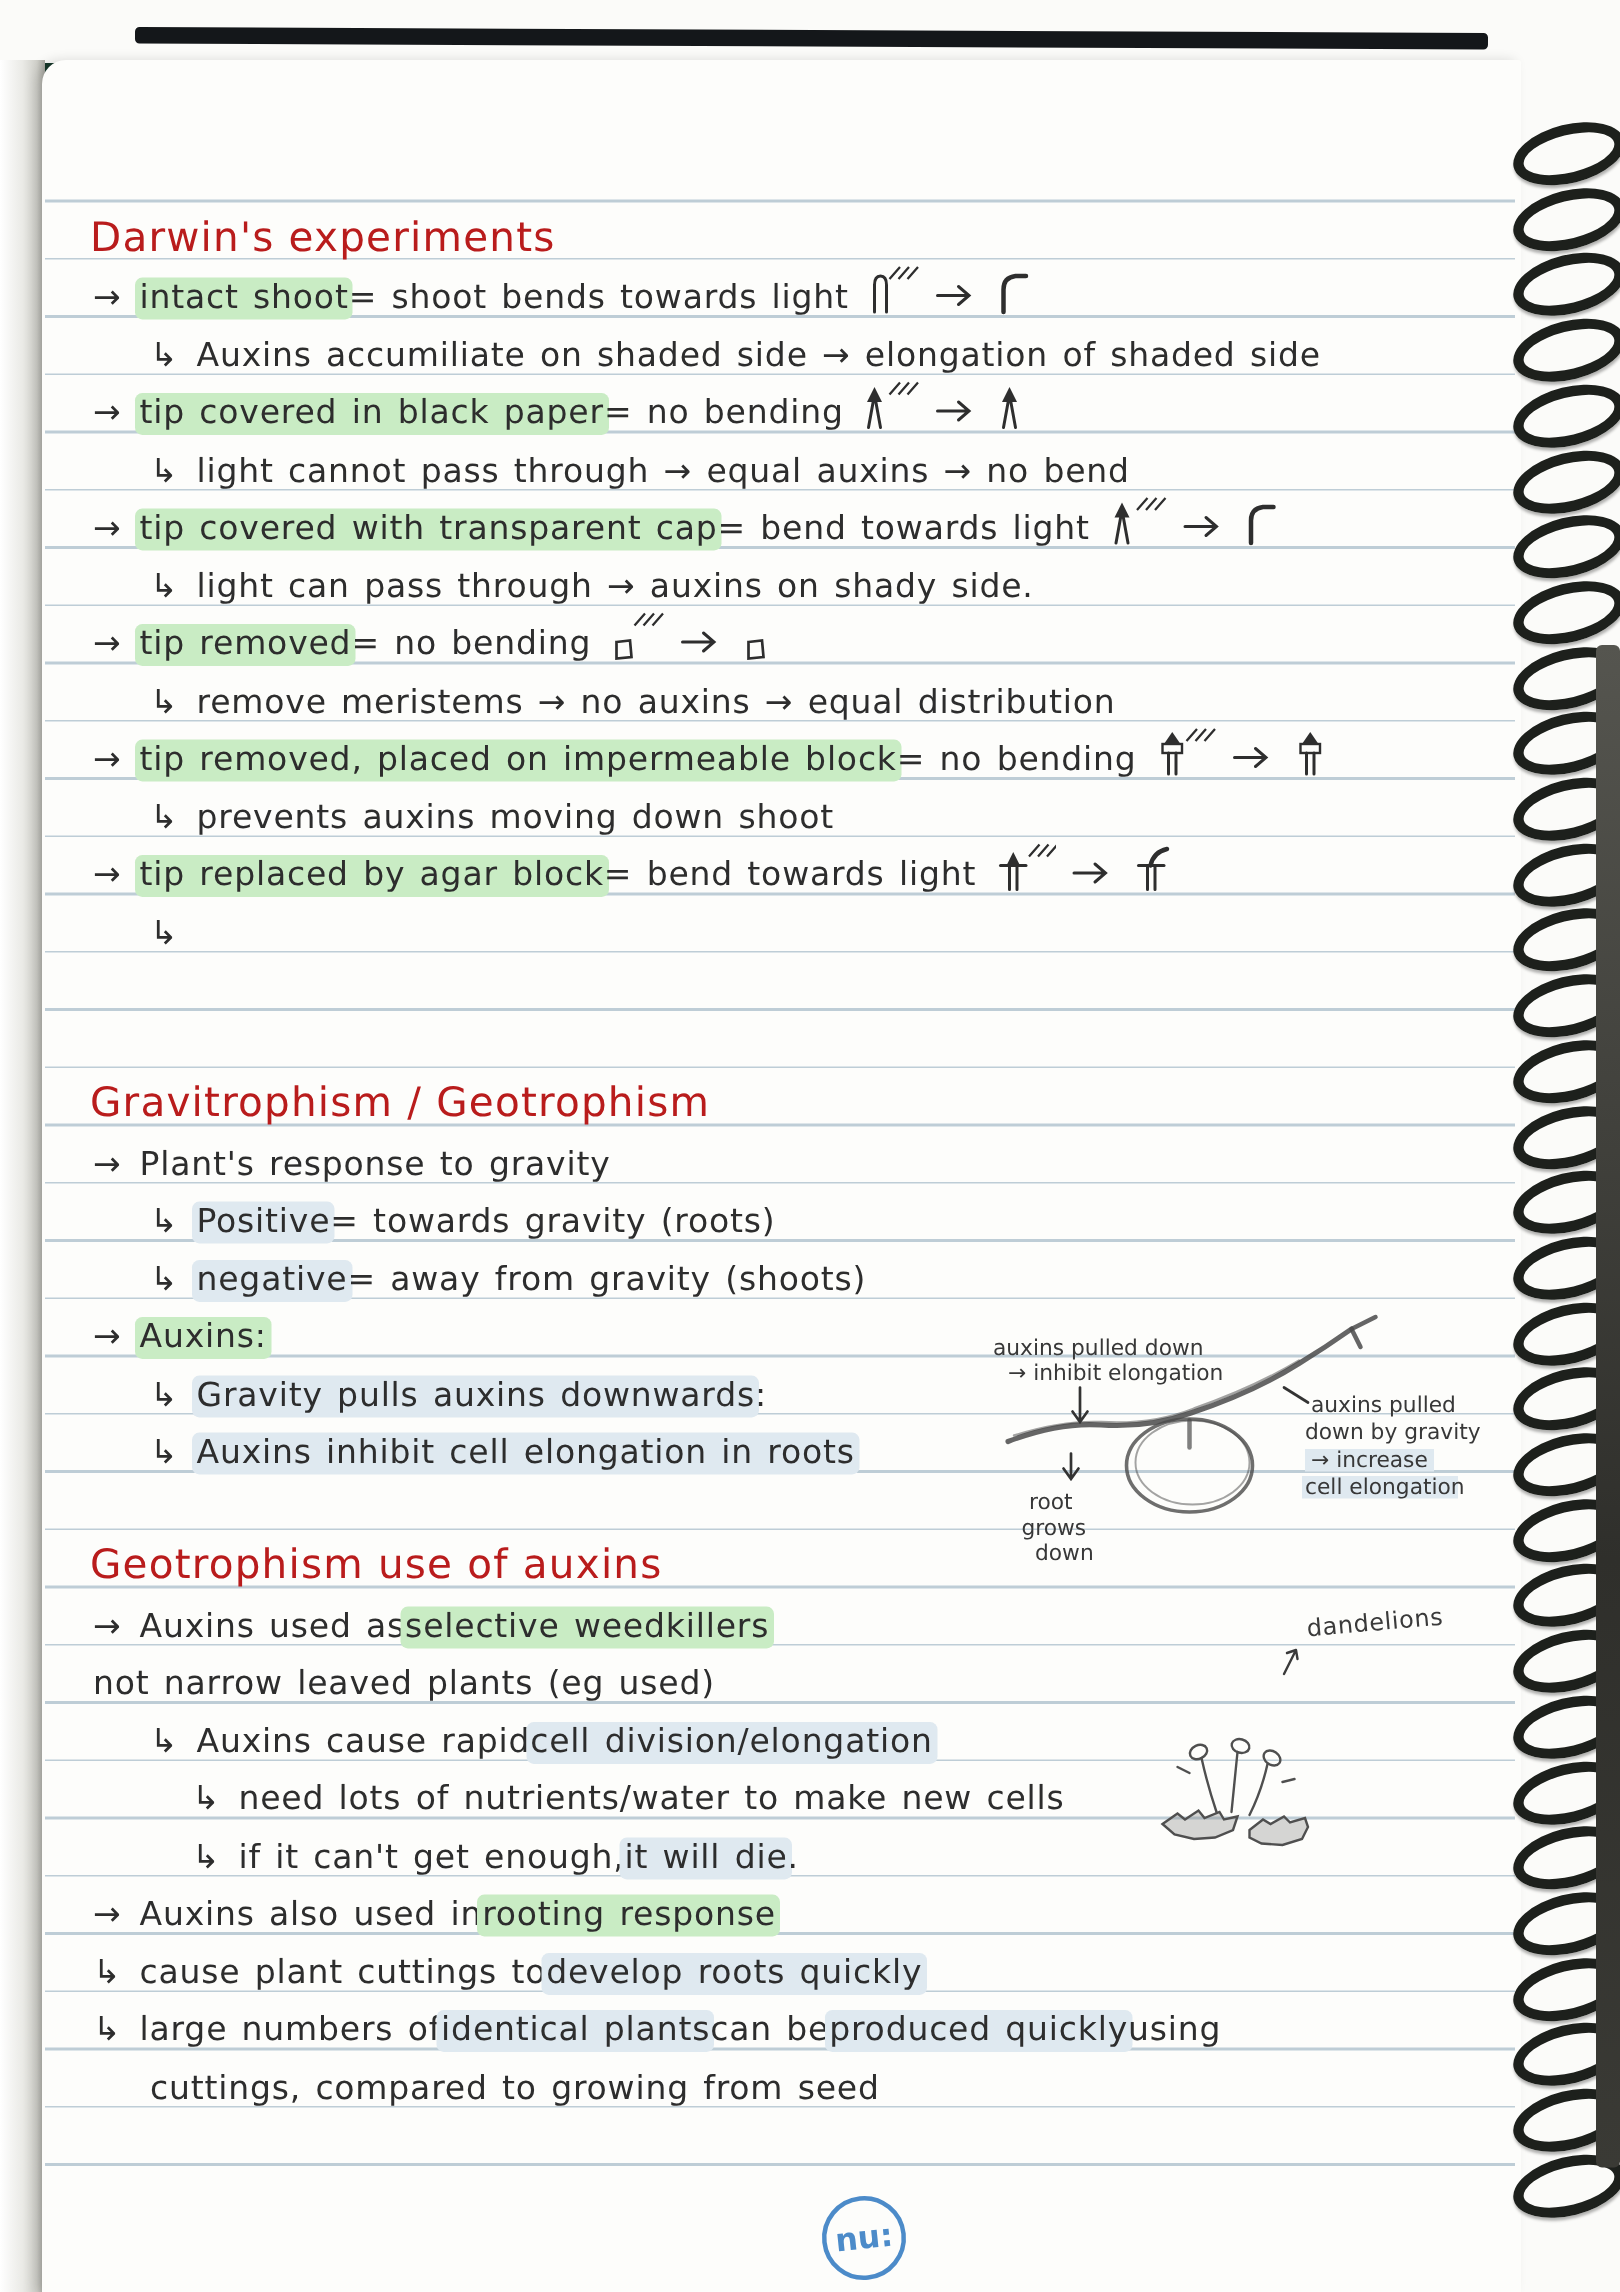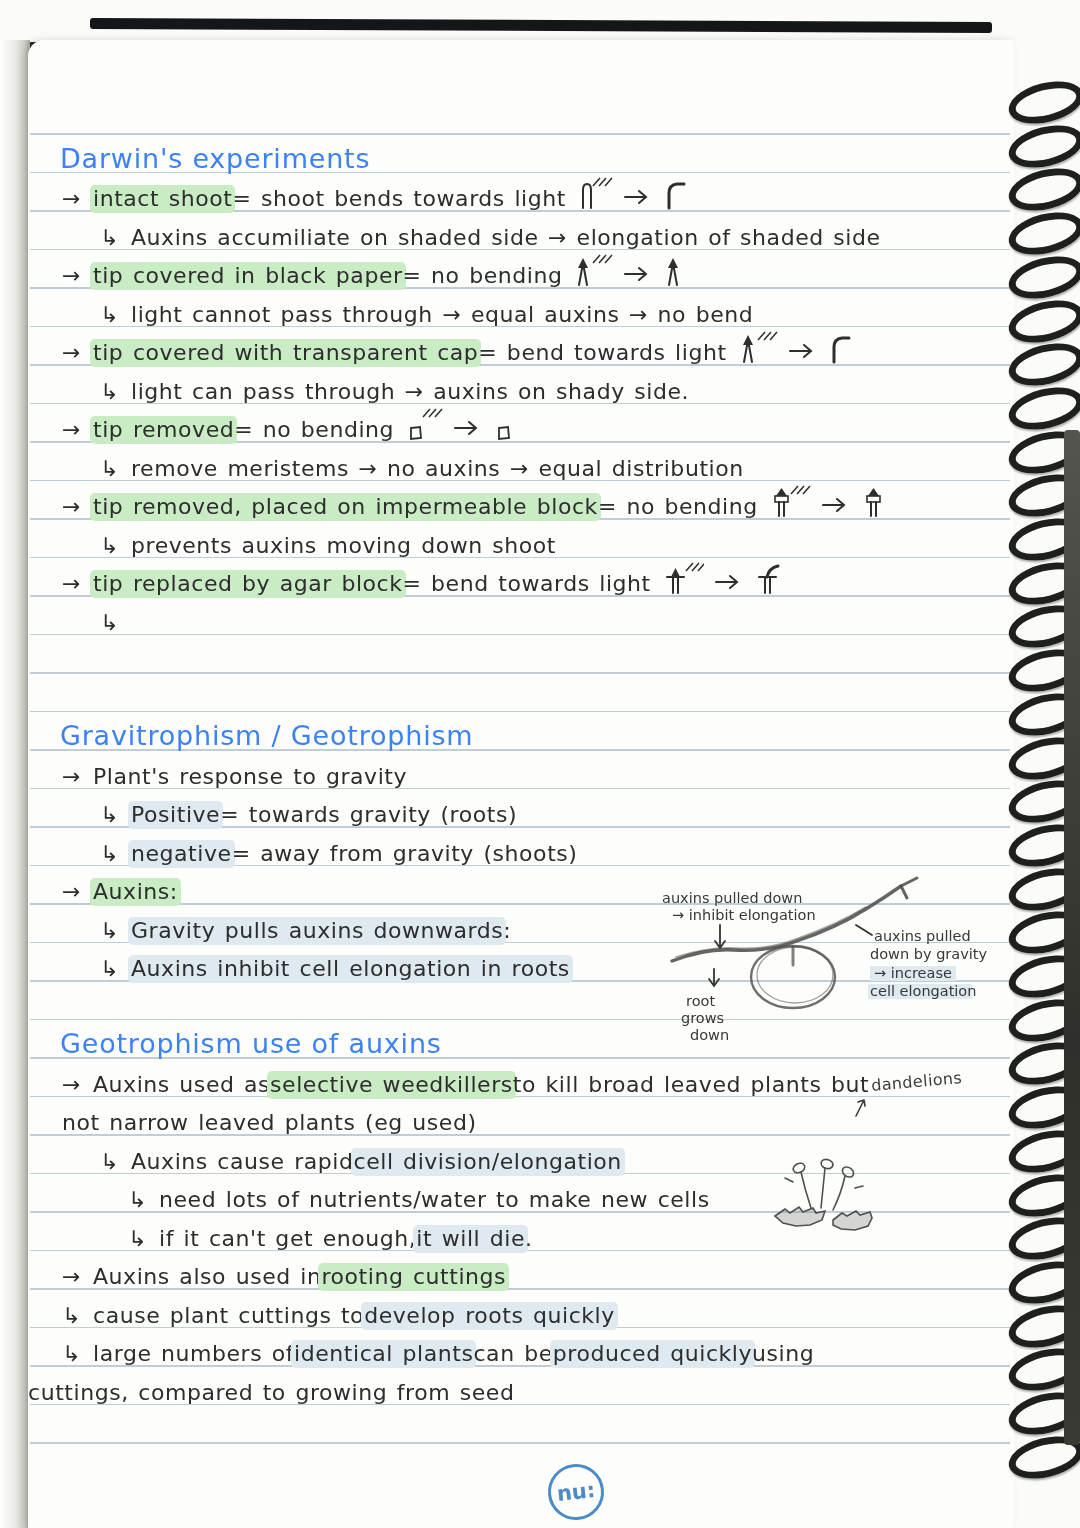--- a/index.html
+++ b/index.html
@@ -16,21 +16,21 @@
                background:linear-gradient(to bottom,#55554f,#2f2f2b 60%,#3a3a35);}
   .string{position:absolute;left:987px;top:42px;width:3px;height:50px;background:#2b2e30;border-radius:2px;}
   .knot{position:absolute;left:981px;top:89px;width:9px;height:14px;background:#2b2e30;
         border-radius:60% 40% 60% 60%;transform:rotate(16deg);}
   
   .page{position:absolute;left:28px;top:40px;width:986px;height:1488px;background:#fdfdfb;
         border-radius:16px 2px 0 0;box-shadow:-4px 0 8px rgba(0,0,0,.13);overflow:hidden;}
   .rline{position:absolute;left:2px;right:4px;height:1.6px;background:rgba(113,146,168,.45);}
   
   .heading{position:absolute;height:37px;display:flex;align-items:flex-end;padding-bottom:3px;
-           font-size:27px;letter-spacing:.8px;color:#3b82f6;line-height:1;}
+           font-size:27px;letter-spacing:.8px;color:#b91c1c;line-height:1;}
   .row{position:absolute;height:36px;display:flex;align-items:flex-end;padding-bottom:4px;
        white-space:nowrap;font-size:22px;letter-spacing:.55px;word-spacing:2px;line-height:1;}
   .marker{margin-right:9px;min-width:22px;}
   .hl-g{background:#c9ecc4;box-shadow:0 0 0 3px #c9ecc4;border-radius:2px;}
   .hl-b{background:#dfe9f0;box-shadow:0 0 0 3px #dfe9f0;border-radius:2px;}
   .sketch{margin-left:9px;display:inline-flex;align-items:flex-end;}
   .sketch svg{display:block;}
   
   .abs{position:absolute;}
   .dandelion-note{position:absolute;left:843px;top:1032px;font-size:16px;color:#3a3a3a;
@@ -288,21 +288,20 @@
         </div>
         <div class="row" style="top: 904px; left: 0px; padding-left: 72px;">
           <span class="marker">↳</span>
           <span class="hl-b">Auxins inhibit cell elongation in roots</span>
         </div>
         <div class="heading" style="left: 32px; top: 980px;">Geotrophism use of auxins</div>
         <div class="row" style="top: 1019.5px; left: 0px; padding-left: 34px;">
           <span class="marker">→</span>
           <span>Auxins used as </span>
           <span class="hl-g">selective weedkillers</span>
-          <span> to kill broad leaved plants but</span>
         </div>
         <div class="row" style="top: 1058px; left: 0px; padding-left: 34px;">
           <span>not narrow leaved plants (eg used)</span>
         </div>
         <div class="row" style="top: 1096.5px; left: 0px; padding-left: 72px;">
           <span class="marker">↳</span>
           <span>Auxins cause rapid </span>
           <span class="hl-b">cell division/elongation</span>
         </div>
         <div class="row" style="top: 1135px; left: 0px; padding-left: 100px;">
@@ -311,36 +310,36 @@
         </div>
         <div class="row" style="top: 1173.5px; left: 0px; padding-left: 100px;">
           <span class="marker">↳</span>
           <span>if it can't get enough, </span>
           <span class="hl-b">it will die</span>
           <span>.</span>
         </div>
         <div class="row" style="top: 1212px; left: 0px; padding-left: 34px;">
           <span class="marker">→</span>
           <span>Auxins also used in </span>
-          <span class="hl-g">rooting cuttings</span>
+          <span class="hl-g">rooting response</span>
         </div>
         <div class="row" style="top: 1250.5px; left: 0px; padding-left: 34px;">
           <span class="marker">↳</span>
           <span>cause plant cuttings to </span>
           <span class="hl-b">develop roots quickly</span>
         </div>
         <div class="row" style="top: 1289px; left: 0px; padding-left: 34px;">
           <span class="marker">↳</span>
           <span>large numbers of </span>
           <span class="hl-b">identical plants</span>
           <span> can be </span>
           <span class="hl-b">produced quickly</span>
           <span> using</span>
         </div>
-        <div class="row" style="top: 1327.5px; left: 0px; ">
+        <div class="row" style="top: 1327.5px; left: 0px; padding-left: 72px;">
           <span>cuttings, compared to growing from seed</span>
         </div>
       </div>
 
     <svg class="abs" style="left:628px;top:833px" width="372" height="178" viewBox="0 0 372 178">
 
       <rect x="214" y="93" width="86" height="15" fill="#dfe9f0"></rect>
       <rect x="212" y="111" width="104" height="15" fill="#dfe9f0"></rect>
 
       <g stroke="#4a4a4a" fill="none" stroke-linecap="round">

